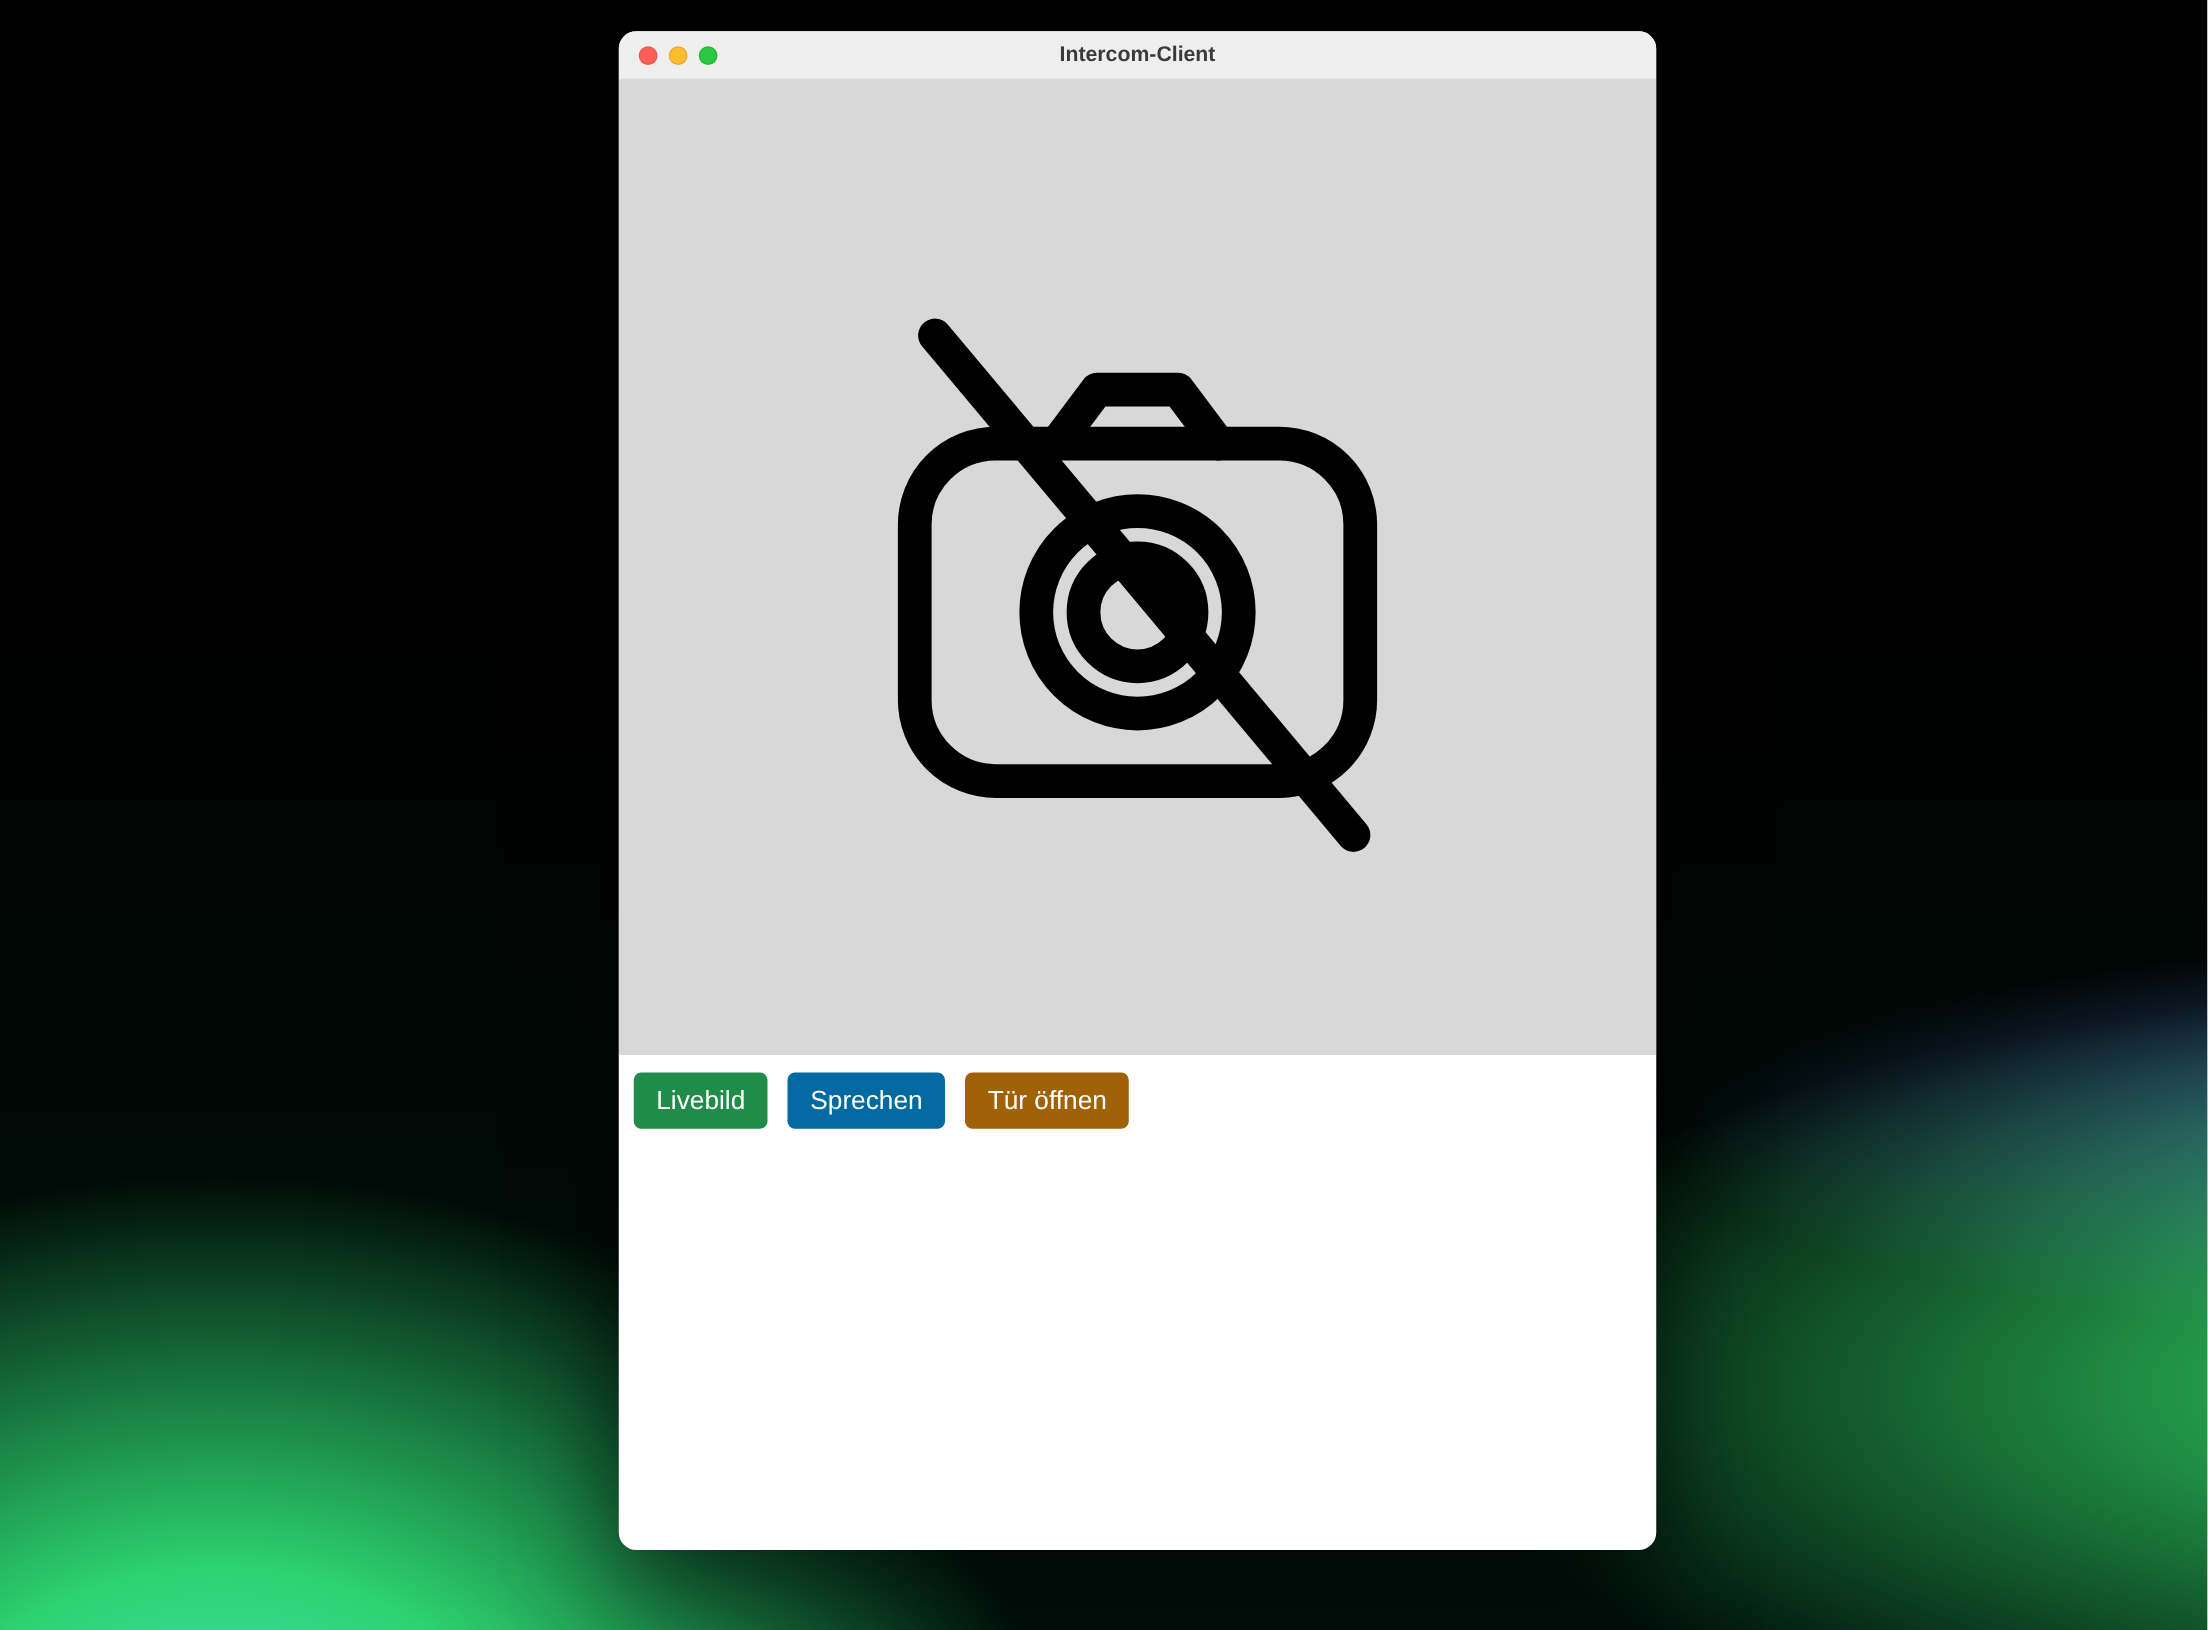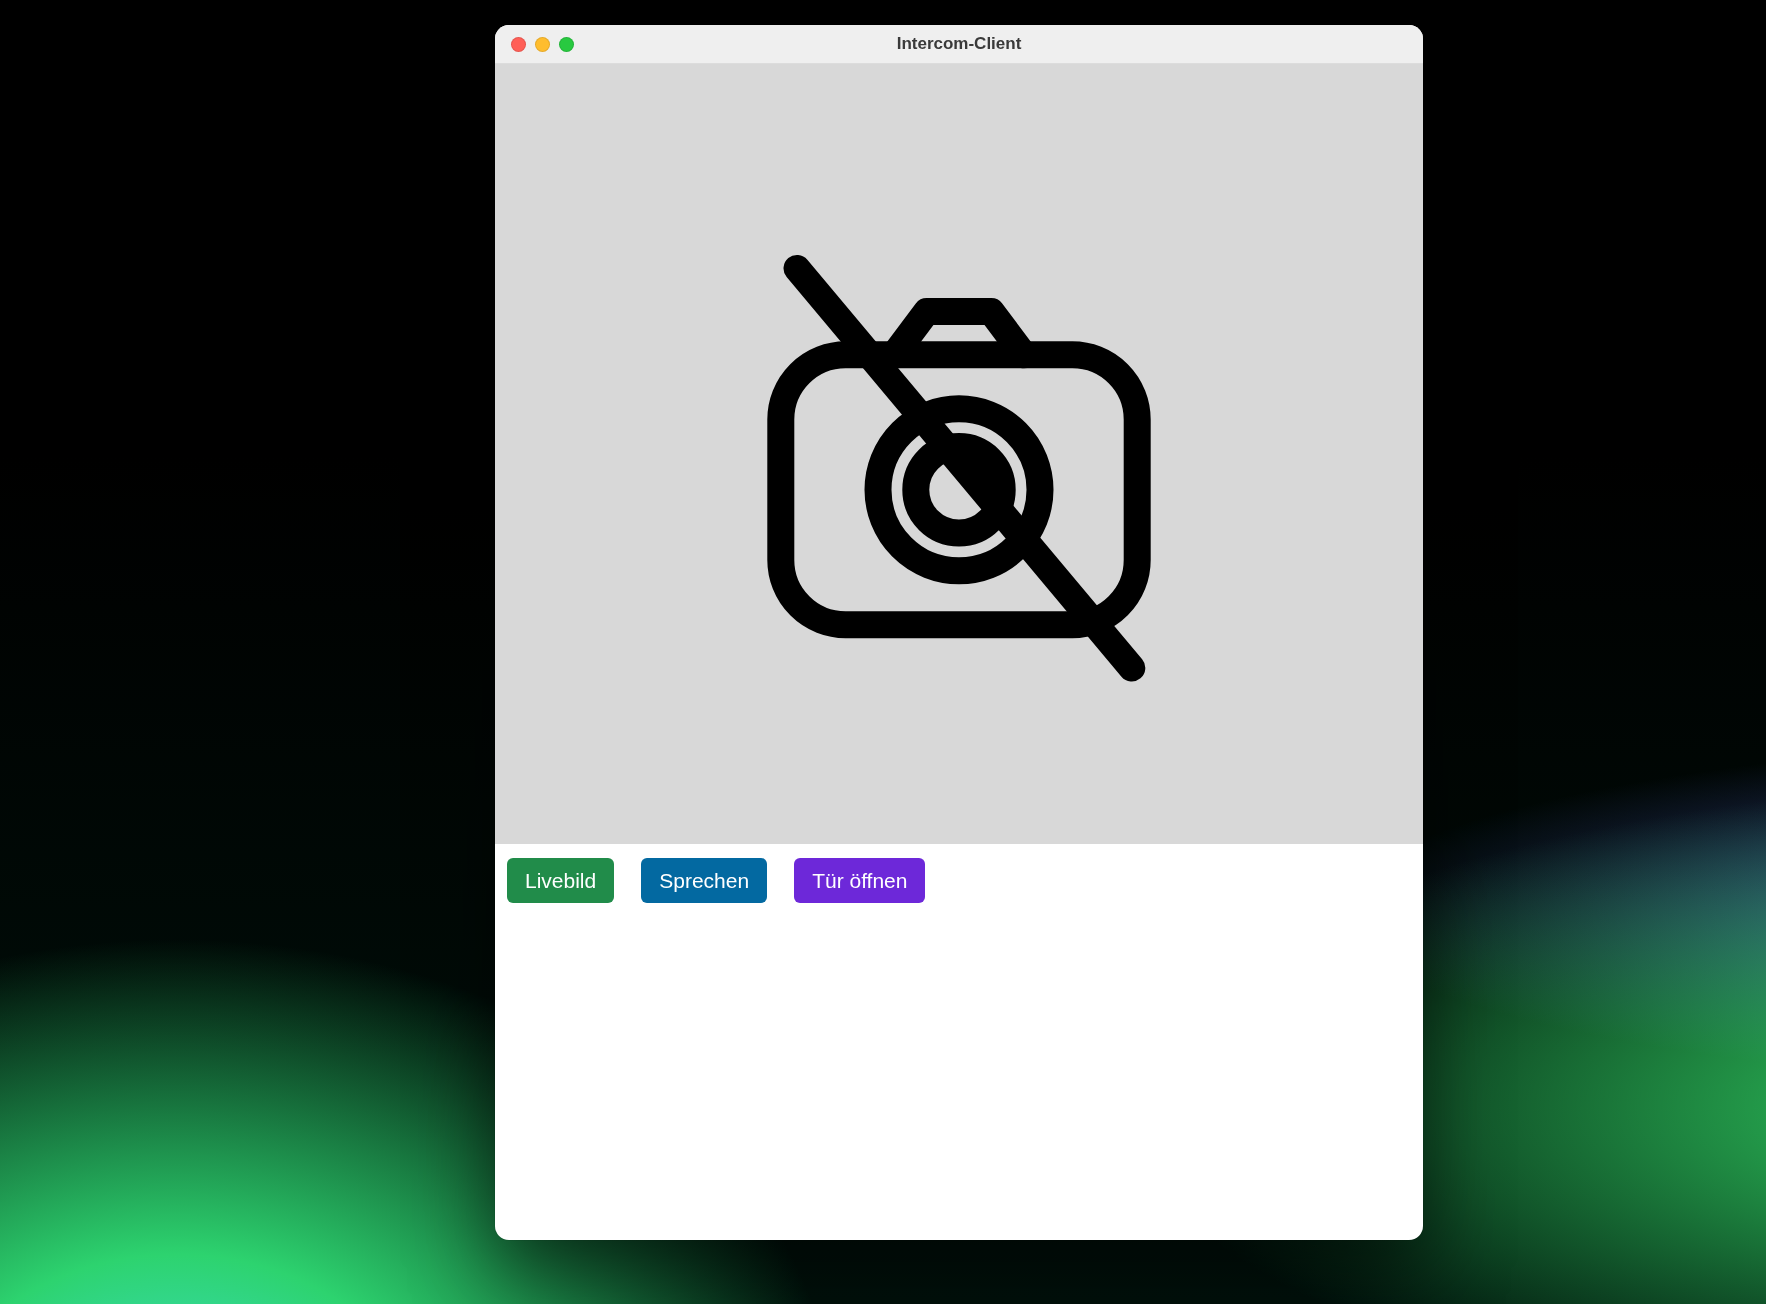--- a/index.html
+++ b/index.html
@@ -21,21 +21,21 @@
       radial-gradient(1800px 600px at 120% 85%, rgba(60,255,120,0.9) 0%, rgba(60,255,120,0) 55%),
       radial-gradient(1600px 300px at 130% 70%, rgba(100,120,255,0.7) 0%, rgba(100,120,255,0) 60%),
       linear-gradient(180deg, #000 0%, #000 35%, #00110b 100%);
   }
 
   
   .window {
     position: absolute;
     left: 495px;
     top: 25px;
-    width: 928px;
+    width: 830px;
     height: 1215px;
     background: #ffffff;
     border-radius: 14px;
     box-shadow: 0 30px 80px rgba(0,0,0,0.55), 0 0 0 1px rgba(0,0,0,0.05);
     overflow: hidden;
   }
 
   .titlebar {
     height: 38px;
     background: #efefef;
@@ -78,37 +78,37 @@
     justify-content: center;
   }
 
   .video-area svg {
     width: 540px;
     height: 540px;
   }
 
   .button-row {
     display: flex;
-    gap: 27px;
+    gap: 16px;
     padding: 14px 12px;
   }
 
   .btn {
     border: none;
     border-radius: 6px;
     padding: 10px 18px;
     font-size: 21px;
     font-weight: 400;
     color: #fff;
     cursor: pointer;
     line-height: 1.2;
   }
   .btn-green { background: #218c4a; }
   .btn-blue  { background: #0369a1; }
-  .btn-gray  { background: #6d28d9; }
+  .btn-gray  { background: #a16207; }
 </style>
 </head>
 <body>
 
 <div class="desktop">
 
   <div class="window">
 
     <div class="titlebar">
       <div class="traffic-lights">

